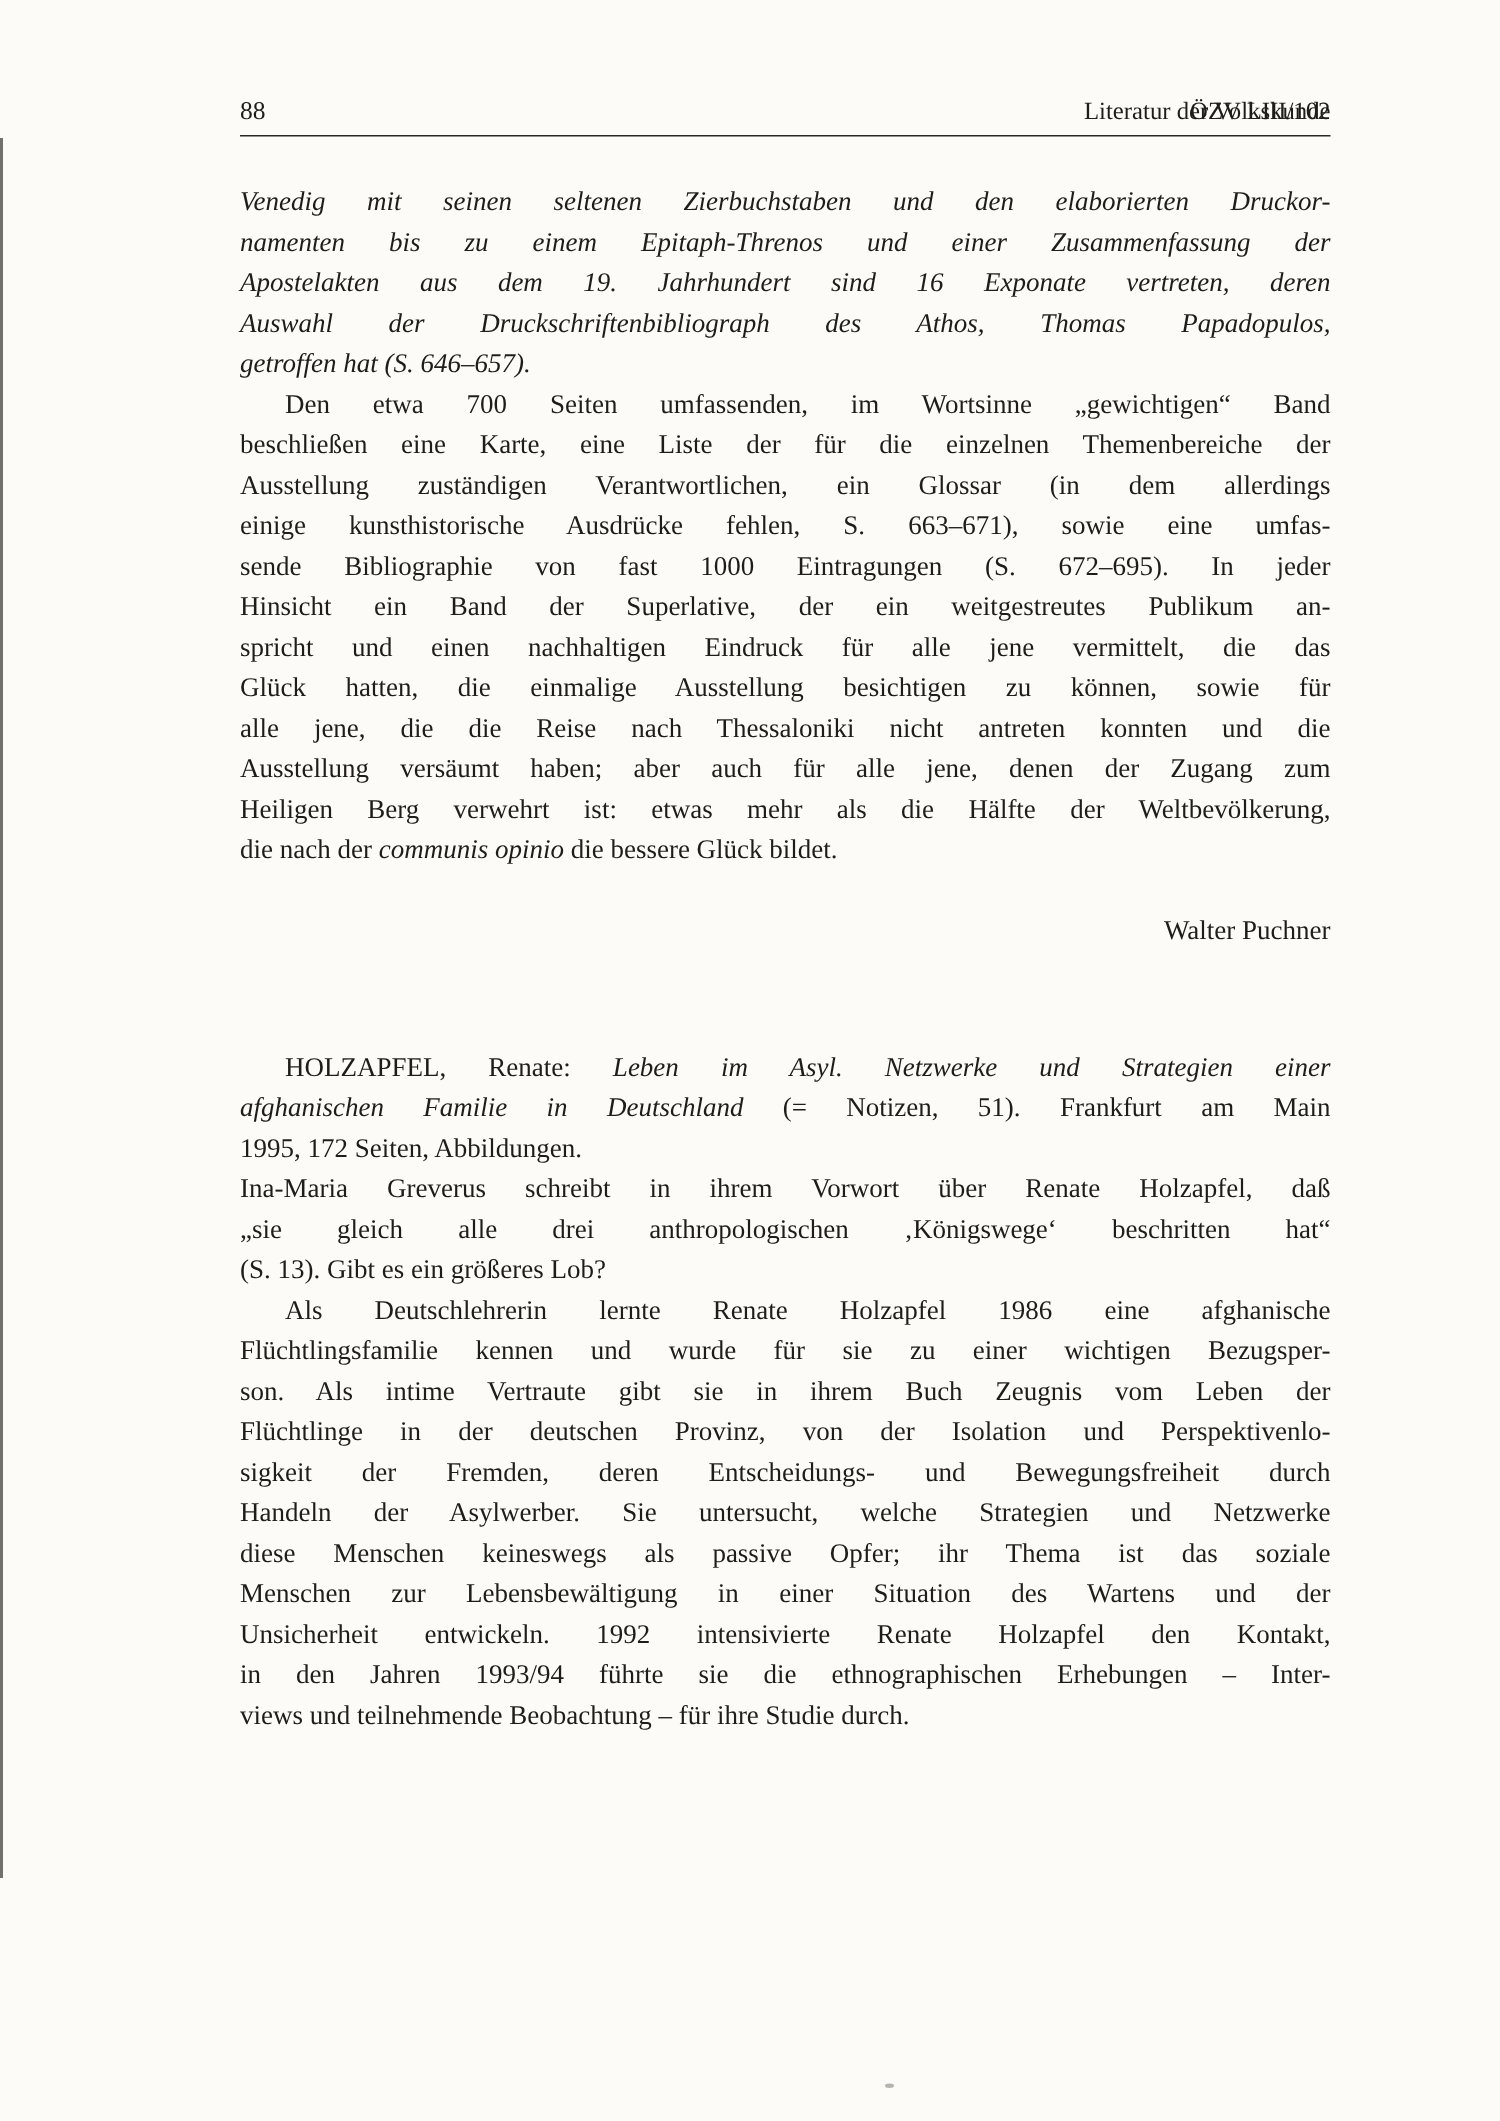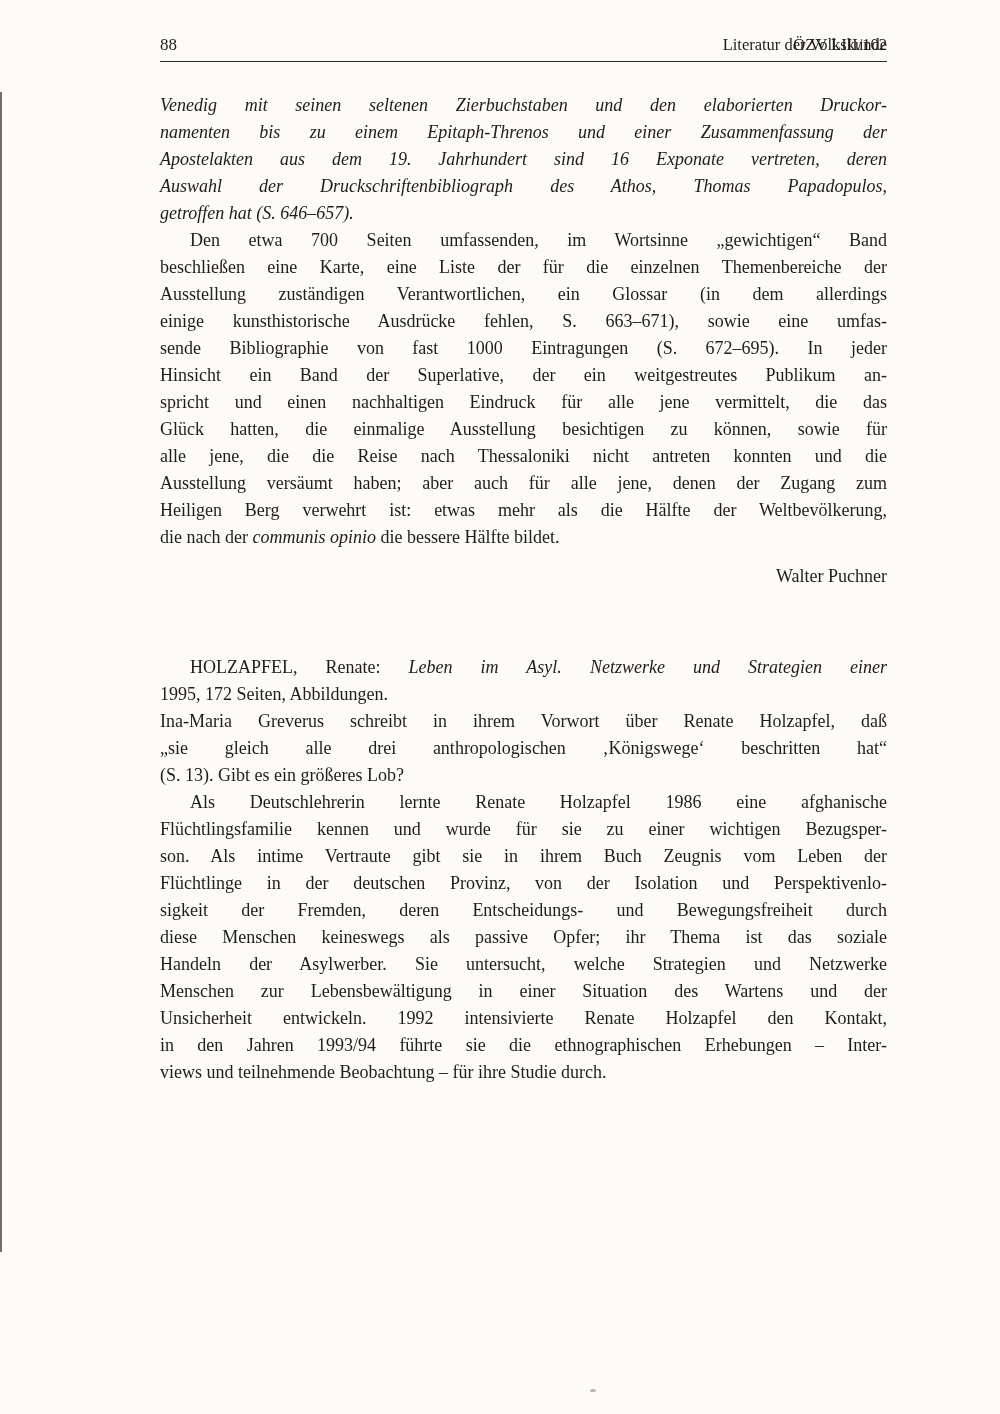--- a/index.html
+++ b/index.html
@@ -34,21 +34,21 @@
     height: 3px;
     background: #9a968e;
     border-radius: 50%;
     opacity: 0.7;
   }
   .content {
     position: absolute;
     left: 160px;
     top: 0;
     width: 727px;
-    padding-top: 35px;
+    padding-top: 64px;
     box-sizing: content-box;
   }
   .page-header {
     position: relative;
     font-size: 16.5px;
     line-height: 19px;
     height: 19px;
   }
   .h-left { position: absolute; left: 0; top: 0; font-size: 17px; }
   .h-center { position: absolute; left: 0; right: 0; top: 0; text-align: right; }
@@ -68,21 +68,21 @@
   }
   .jl {
     text-align: justify;
     text-align-last: justify;
     -moz-text-align-last: justify;
   }
   .last { text-align: left; }
   .ind { text-indent: 30px; }
   em { font-style: italic; }
   .signature {
-    margin-top: 12px;
+    margin-top: 27px;
     text-align: right;
     line-height: 27px;
     font-size: 18px;
   }
   .book-heading { margin-top: 64px; }
   .review-para { }
   .review-para-cont { margin-top: 0; }
 </style>
 </head>
 <body>
@@ -115,45 +115,46 @@
           <div class="ln jl">beschließen eine Karte, eine Liste der für die einzelnen Themenbereiche der</div>
           <div class="ln jl">Ausstellung zuständigen Verantwortlichen, ein Glossar (in dem allerdings</div>
           <div class="ln jl">einige kunsthistorische Ausdrücke fehlen, S. 663–671), sowie eine umfas-</div>
           <div class="ln jl">sende Bibliographie von fast 1000 Eintragungen (S. 672–695). In jeder</div>
           <div class="ln jl">Hinsicht ein Band der Superlative, der ein weitgestreutes Publikum an-</div>
           <div class="ln jl">spricht und einen nachhaltigen Eindruck für alle jene vermittelt, die das</div>
           <div class="ln jl">Glück hatten, die einmalige Ausstellung besichtigen zu können, sowie für</div>
           <div class="ln jl">alle jene, die die Reise nach Thessaloniki nicht antreten konnten und die</div>
           <div class="ln jl">Ausstellung versäumt haben; aber auch für alle jene, denen der Zugang zum</div>
           <div class="ln jl">Heiligen Berg verwehrt ist: etwas mehr als die Hälfte der Weltbevölkerung,</div>
-          <div class="ln last"><span>die nach der </span><em>communis opinio</em><span> die bessere Hälfte bildet.</span></div>
+          <div class="ln last"><span>die nach der </span><em>communis opinio</em><span> die bessere Glück bildet.</span></div>
         </div>
         <div class="signature">Walter Puchner</div>
       </section>
 
       <section>
         <div class="para book-heading">
           <div class="ln jl ind"><span>HOLZAPFEL, Renate: </span><em>Leben im Asyl. Netzwerke und Strategien einer</em></div>
+          <div class="ln jl"><em>afghanischen Familie in Deutschland</em><span> (= Notizen, 51). Frankfurt am Main</span></div>
           <div class="ln last">1995, 172 Seiten, Abbildungen.</div>
         </div>
 
         <div class="para review-para">
           <div class="ln jl">Ina-Maria Greverus schreibt in ihrem Vorwort über Renate Holzapfel, daß</div>
           <div class="ln jl">„sie gleich alle drei anthropologischen ‚Königswege‘ beschritten hat“</div>
           <div class="ln last">(S. 13). Gibt es ein größeres Lob?</div>
         </div>
 
         <div class="para review-para-cont">
           <div class="ln jl ind">Als Deutschlehrerin lernte Renate Holzapfel 1986 eine afghanische</div>
           <div class="ln jl">Flüchtlingsfamilie kennen und wurde für sie zu einer wichtigen Bezugsper-</div>
           <div class="ln jl">son. Als intime Vertraute gibt sie in ihrem Buch Zeugnis vom Leben der</div>
           <div class="ln jl">Flüchtlinge in der deutschen Provinz, von der Isolation und Perspektivenlo-</div>
           <div class="ln jl">sigkeit der Fremden, deren Entscheidungs- und Bewegungsfreiheit durch</div>
+          <div class="ln jl">Handeln der Asylwerber. Sie untersucht, welche Strategien und Netzwerke</div>
           <div class="ln jl">diese Menschen keineswegs als passive Opfer; ihr Thema ist das soziale</div>
-          <div class="ln jl">Handeln der Asylwerber. Sie untersucht, welche Strategien und Netzwerke</div>
           <div class="ln jl">Menschen zur Lebensbewältigung in einer Situation des Wartens und der</div>
           <div class="ln jl">Unsicherheit entwickeln. 1992 intensivierte Renate Holzapfel den Kontakt,</div>
           <div class="ln jl">in den Jahren 1993/94 führte sie die ethnographischen Erhebungen – Inter-</div>
           <div class="ln last">views und teilnehmende Beobachtung – für ihre Studie durch.</div>
         </div>
       </section>
 
     </div>
   </div>
 </div>

